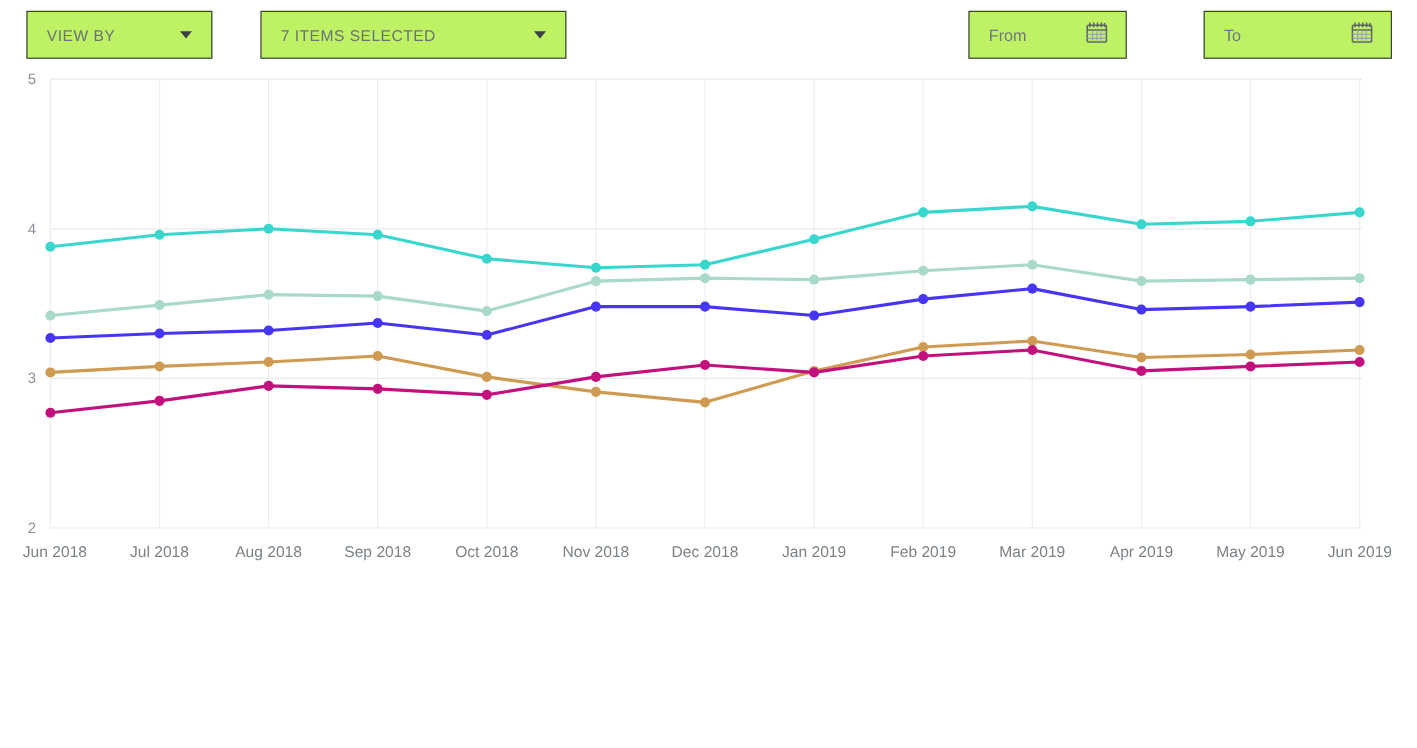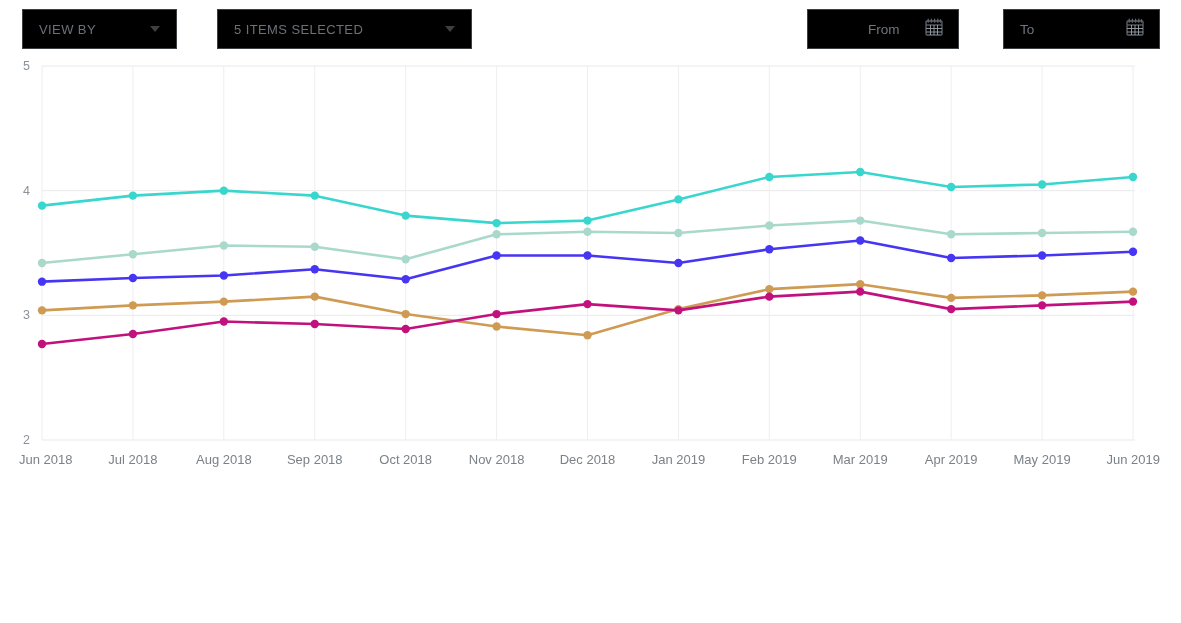--- a/index.html
+++ b/index.html
@@ -20,28 +20,28 @@
   .toolbar {
     position: absolute;
     left: 0; top: 0;
     width: 1181px;
     height: 58px;
   }
   .control {
     position: absolute;
     box-sizing: border-box;
     border: 1px solid #3c4043;
-    background: #000000;
+    background: #bef264;
     display: flex;
     align-items: center;
     height: 40px;
   }
   .control.view-by   { left: 22px;  top: 9px; width: 155px; }
   .control.items     { left: 217px; top: 9px; width: 255px; }
-  .control.from-date { left: 807px; top: 9px; width: 152px; padding-left: 44px; }
+  .control.from-date { left: 807px; top: 9px; width: 132px; }
   .control.to-date   { left: 1003px; top: 9px; width: 157px; justify-content: space-between; }
 
   .control-label {
     flex: 1;
     padding-left: 16px;
     font-size: 13px;
     letter-spacing: .4px;
     color: #6b7178;
     white-space: nowrap;
     overflow: hidden;
@@ -91,21 +91,21 @@
 <body>
 
 <div class="toolbar">
 
   <div class="control view-by">
     <span class="control-label">VIEW BY</span>
     <span class="caret"></span>
   </div>
 
   <div class="control items">
-    <span class="control-label">5 ITEMS SELECTED</span>
+    <span class="control-label">7 ITEMS SELECTED</span>
     <span class="caret"></span>
   </div>
 
   <div class="control from-date">
     <span class="control-label placeholder">From</span>
     <span class="cal-icon">
       <svg width="20" height="20" viewBox="0 0 20 20">
         <rect x="2" y="4" width="16" height="14" rx="1" fill="none" stroke="#5d646b" stroke-width="1.3"></rect>
         <path d="M2 8 h16" stroke="#5d646b" stroke-width="1.3"></path>
         <path d="M4.2 2.2 v3 M7.4 2.2 v3 M10.6 2.2 v3 M13.8 2.2 v3 M16.5 2.6 v2.4" stroke="#5d646b" stroke-width="1.3" stroke-linecap="round"></path>

